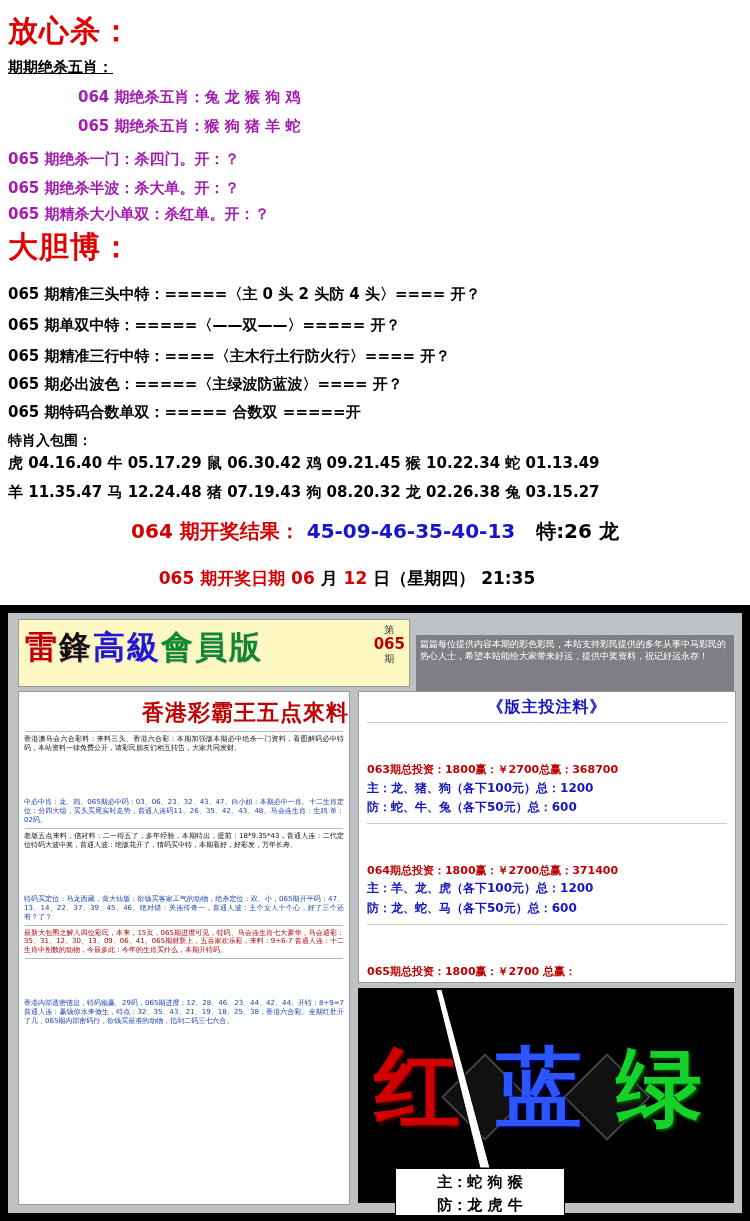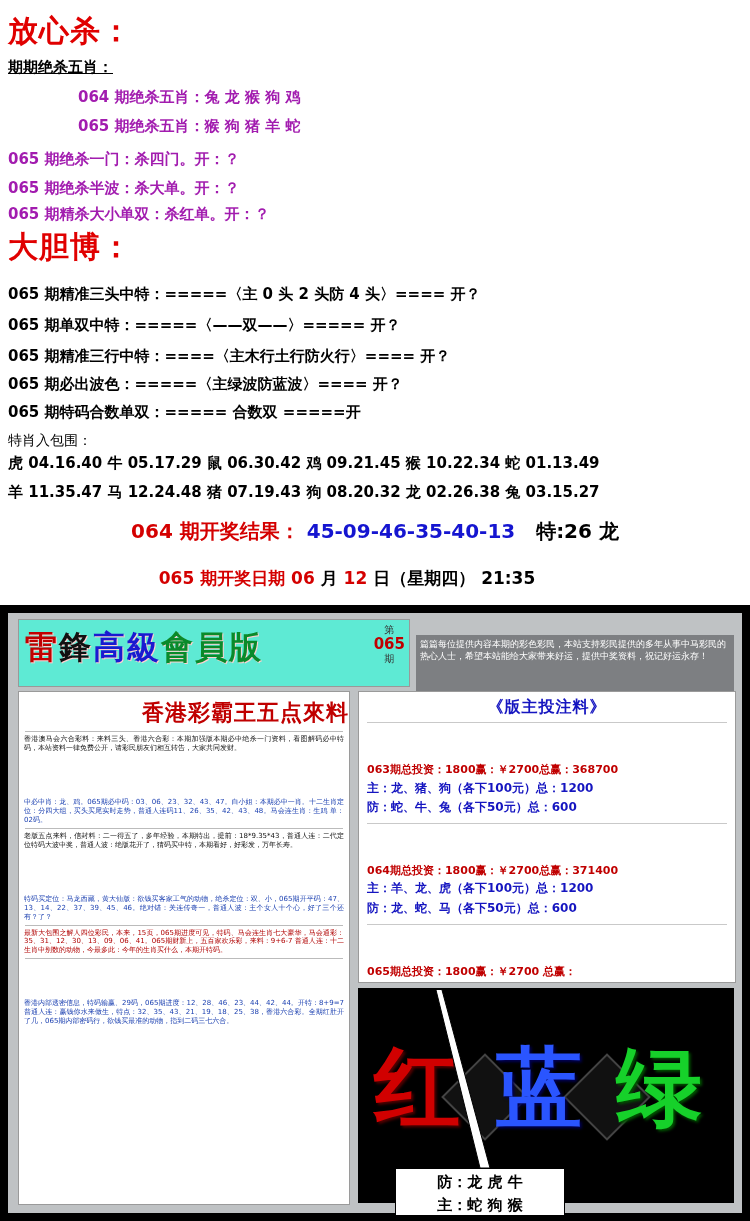--- a/index.html
+++ b/index.html
@@ -28,21 +28,21 @@
   .ln-d{position:absolute;left:8px;top:179px;}
   .ln-e{position:absolute;left:8px;top:205px;}
 
   .bold-row{position:absolute;left:8px;font-size:15px;font-weight:bold;white-space:nowrap;}
   .b1{top:285px;}
   .b2{top:316px;}
   .b3{top:347px;}
   .b4{top:375px;}
   .b5{top:403px;}
 
-  .te-head{position:absolute;left:8px;top:432px;font-size:14px;font-weight:normal;}
+  .te-head{position:absolute;left:8px;top:432px;font-size:14px;font-weight:bold;}
   .te-r1{position:absolute;left:8px;top:454px;font-size:15px;font-weight:bold;white-space:nowrap;}
   .te-r2{position:absolute;left:8px;top:483px;font-size:15px;font-weight:bold;white-space:nowrap;}
 
   .result{
     position:absolute;left:0;width:750px;top:518px;text-align:center;
     font-size:20px;font-weight:bold;color:#d40000;white-space:nowrap;
   }
   .result .blue{color:#1515d0;}
   .result .dark{color:#000;}
   .date-line{
@@ -53,21 +53,21 @@
 
   
   .poster{
     position:absolute;left:0;top:605px;width:750px;height:616px;
     background:#000;
   }
   .poster-inner{position:absolute;left:8px;top:8px;width:734px;height:600px;background:#bfc2c4;}
 
   .banner{
     position:absolute;left:10px;top:6px;width:390px;height:66px;
-    background:#5eead4;border:1px solid #999;
+    background:#fef9c3;border:1px solid #999;
   }
   .banner .bt{
     position:absolute;left:6px;top:6px;font-size:32px;font-weight:bold;color:#c00000;
     font-family:"DejaVu Serif","Liberation Serif",serif;letter-spacing:2px;
     text-shadow:1px 1px 0 #ffd0d0;
   }
   .banner .bt .blk{color:#111;}
   .banner .bt .blu{color:#1a1ad0;}
   .banner .bt .grn{color:#0a8a2a;}
   .banner .bn{
@@ -246,17 +246,17 @@
       </div>
 
     </div>
   </div>
 
   <svg class="pointer" viewBox="0 0 190 190">
     <polyline points="46,0 90,178 100,178 52,0" fill="#ffffff" stroke="#000" stroke-width="1"></polyline>
   </svg>
 
   <div class="callout">
+    <div>主：蛇 狗 猴</div>
     <div>防：龙 虎 牛</div>
-    <div>主：蛇 狗 猴</div>
   </div>
 
 </div>
 
 </body></html>

